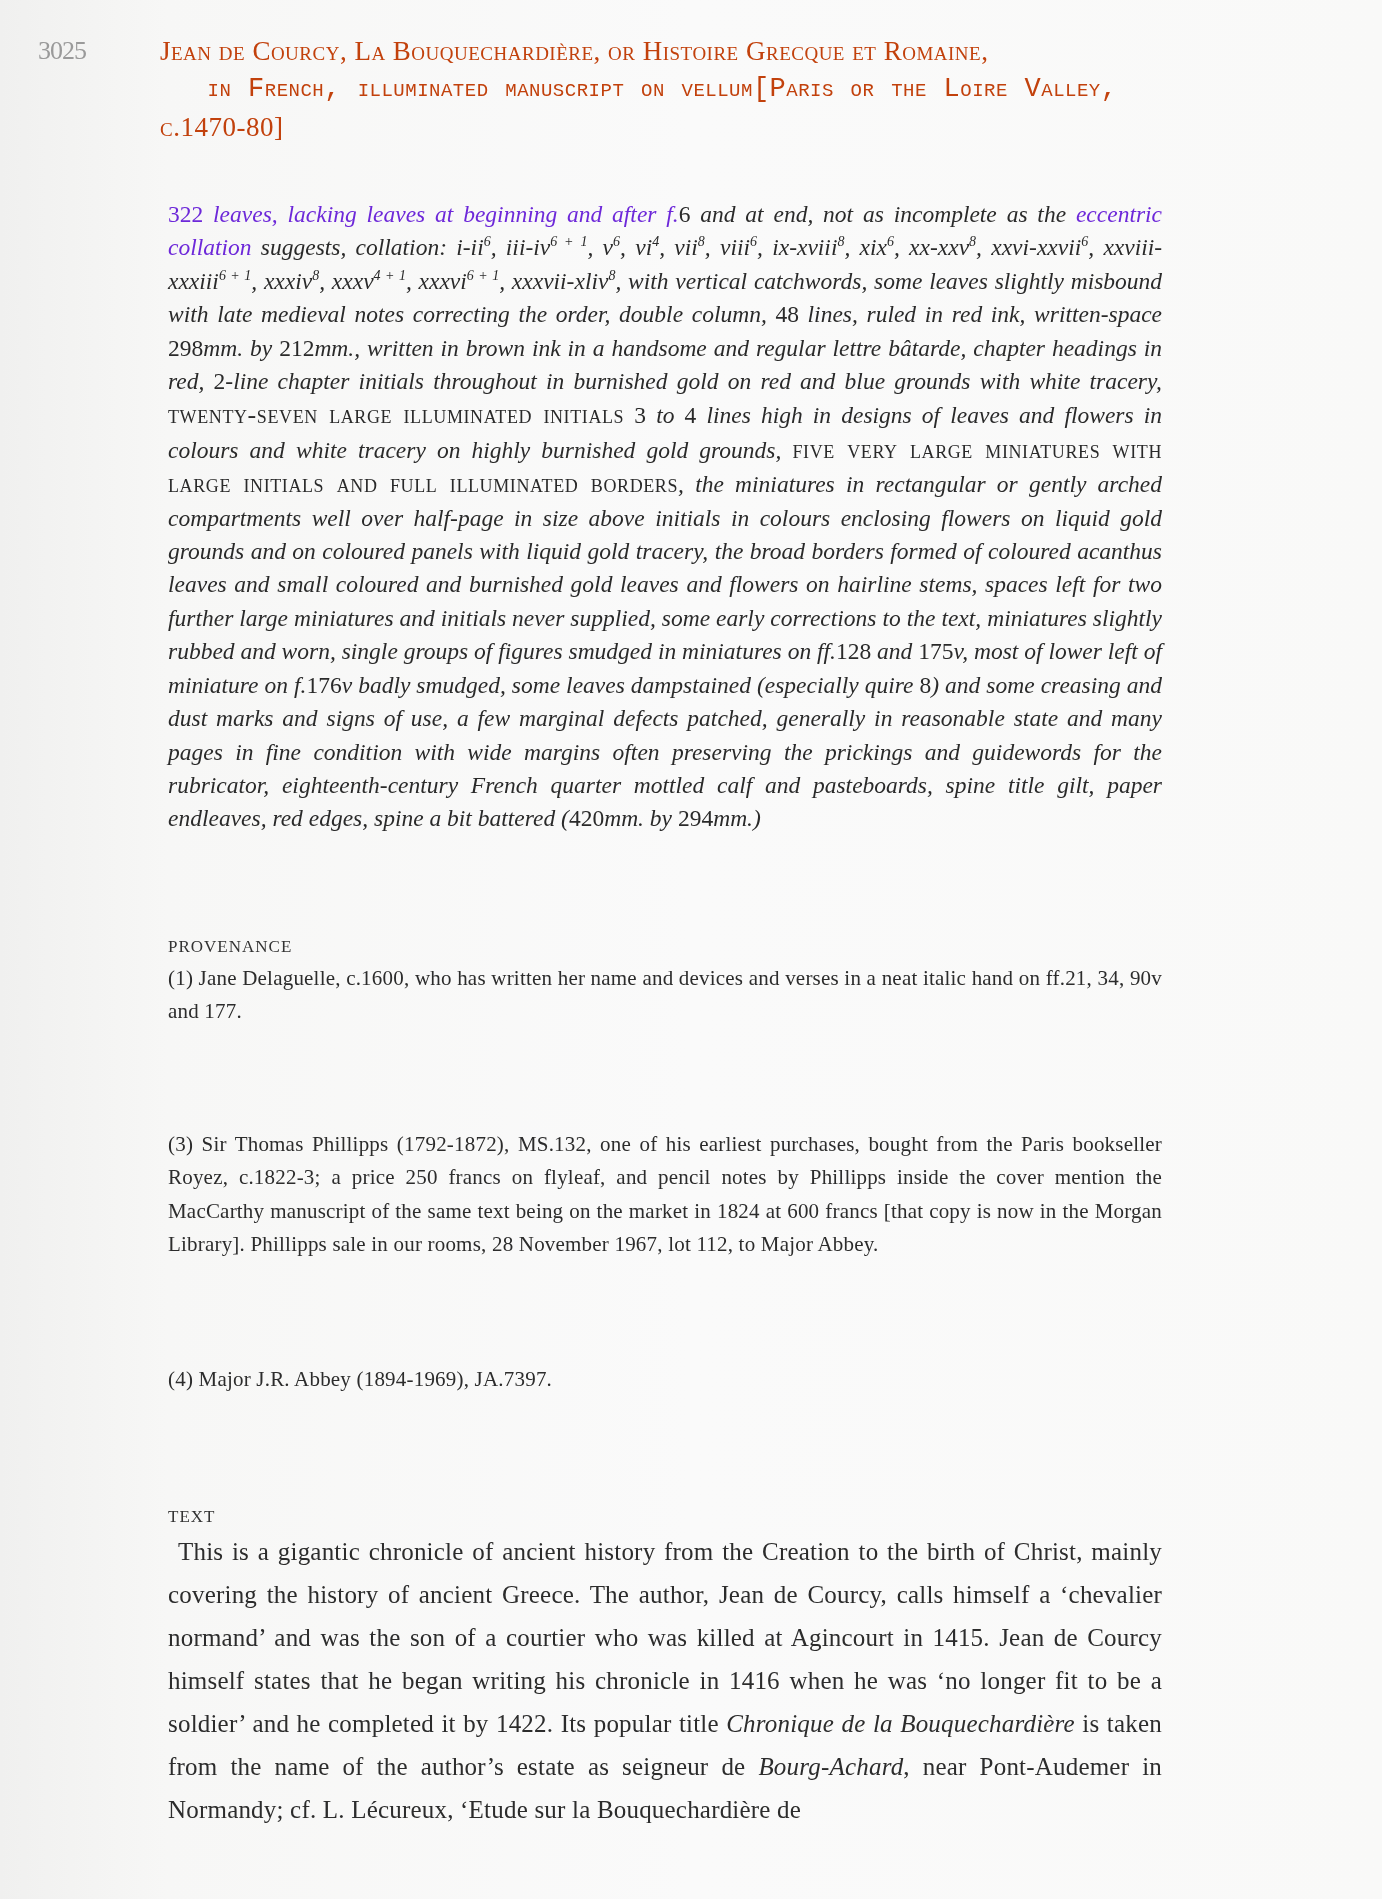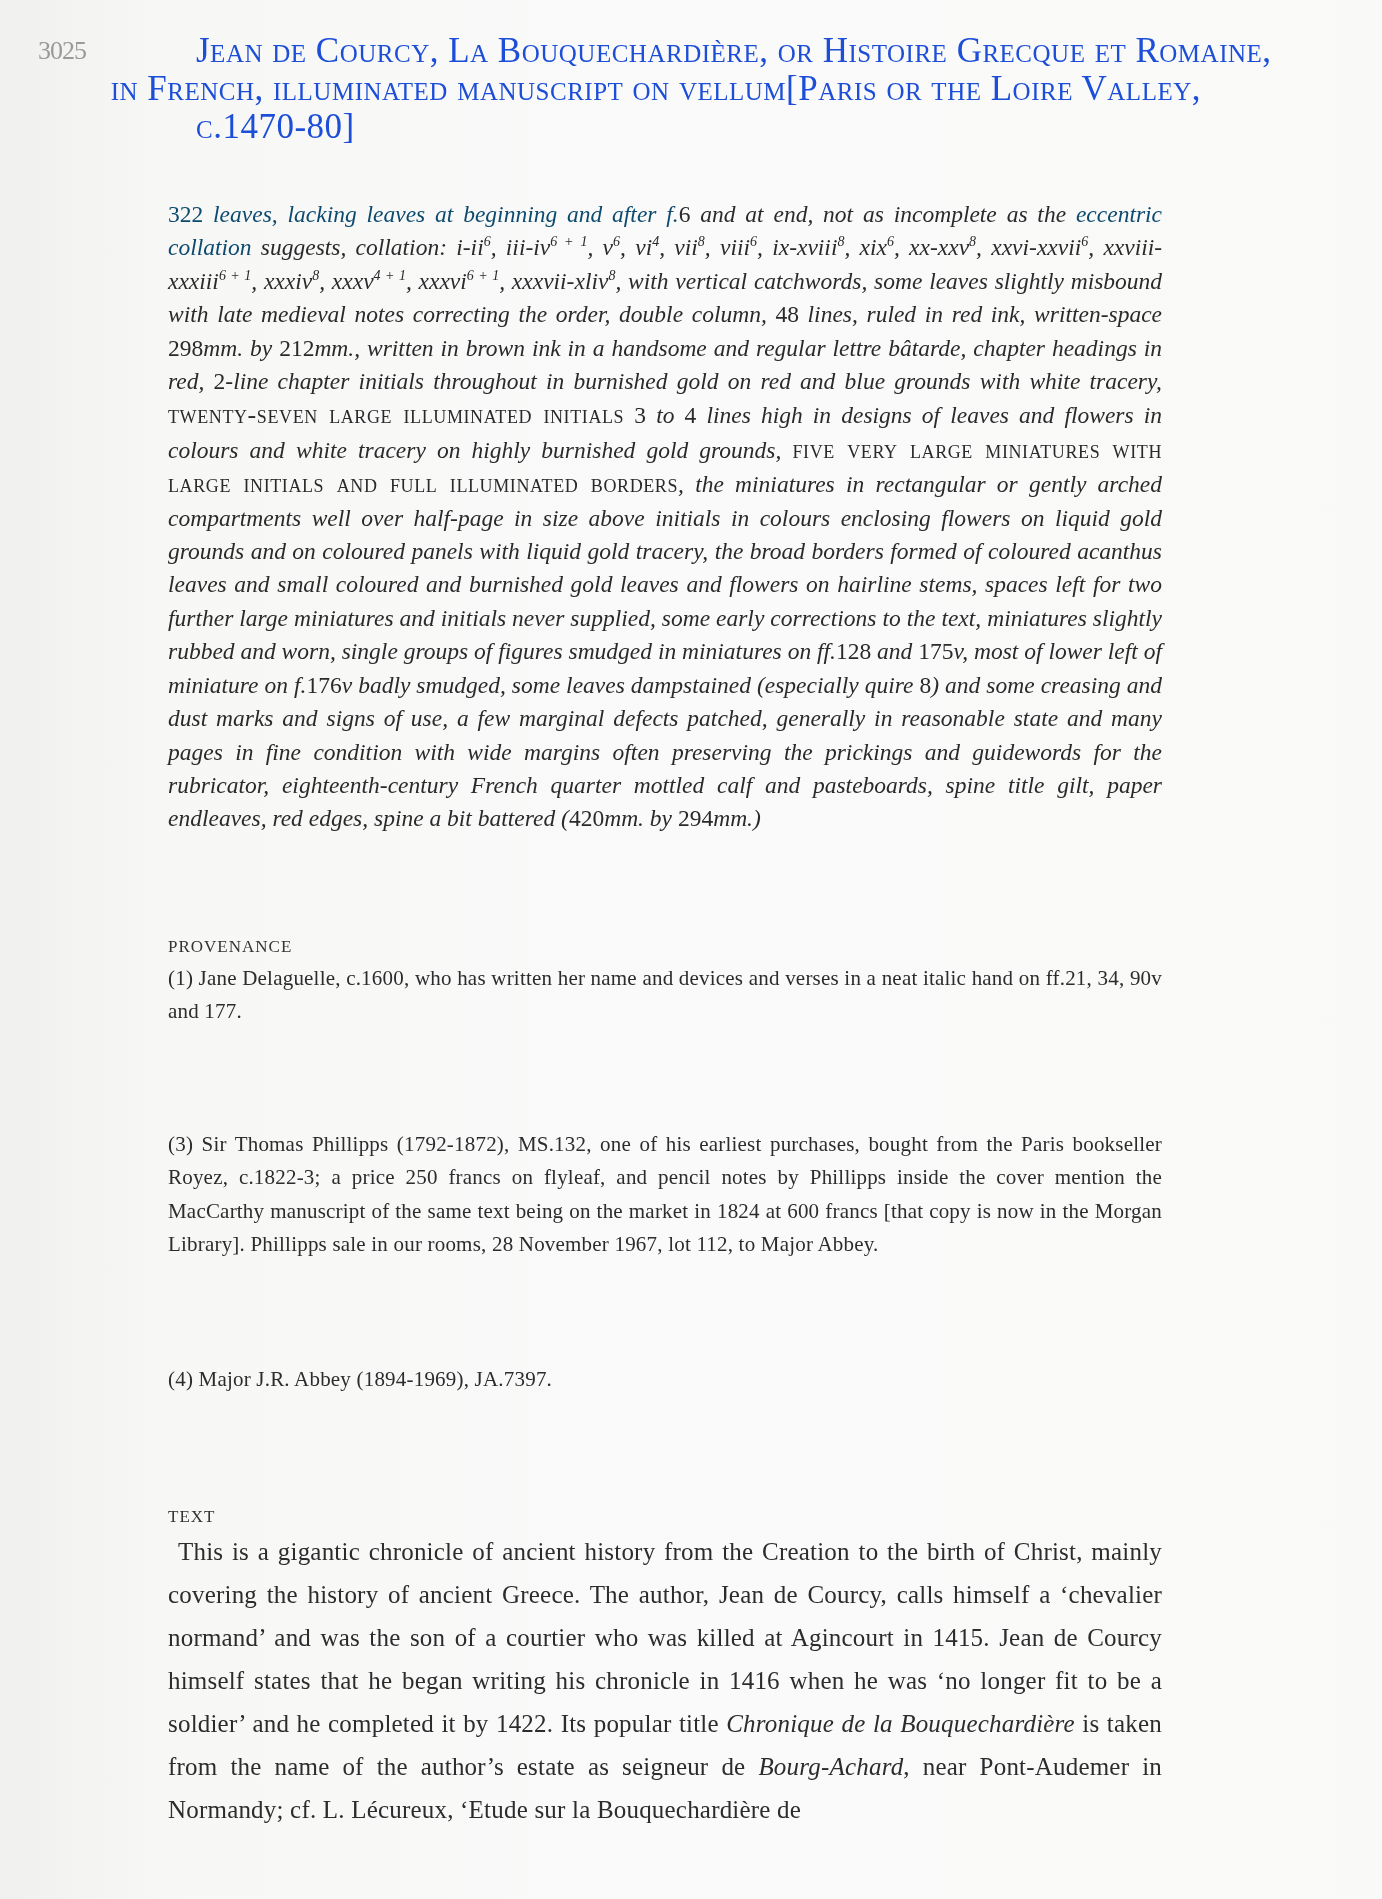--- a/index.html
+++ b/index.html
@@ -28,29 +28,28 @@
       font-size: 26px;
       color: #9a9a9a;
       filter: blur(0.6px);
       letter-spacing: -1px;
     }
     .heading {
       position: absolute;
       left: 160px;
       top: 32px;
       width: 1005px;
-      font-size: 35px;
+      font-size: 27px;
       line-height: 38px;
-      color: #1d4ed8;
+      color: #c2410c;
       font-variant: small-caps;
       letter-spacing: 0.5px;
-      margin-left: 36px;
     }
     .heading .line { display: block; white-space: nowrap; }
-    .heading .line.justify { display:flex; justify-content: flex-end; }
+    .heading .line.justify { display:flex; justify-content: center; font-family: Liberation Mono, monospace; }
 
     .description {
       position: absolute;
       left: 168px;
       top: 198px;
       width: 994px;
       font-size: 23.5px;
       line-height: 33.4px;
       font-style: italic;
       text-align: justify;
@@ -58,21 +57,21 @@
     }
     .description .up { font-style: normal; }
     .description .sc {
       font-style: normal;
       font-variant: small-caps;
       text-transform: lowercase;
       font-size: 26px;
       letter-spacing: 0.6px;
     }
     .description sup { font-size: 14px; line-height: 0; }
-    .description .faded { color: #0c4a6e; }
+    .description .faded { color: #6d28d9; }
 
     .section-label {
       position: absolute;
       left: 168px;
       font-size: 17px;
       letter-spacing: 1px;
       color: #333;
       text-align: right;
     }
     .prov-entry, .text-para {

